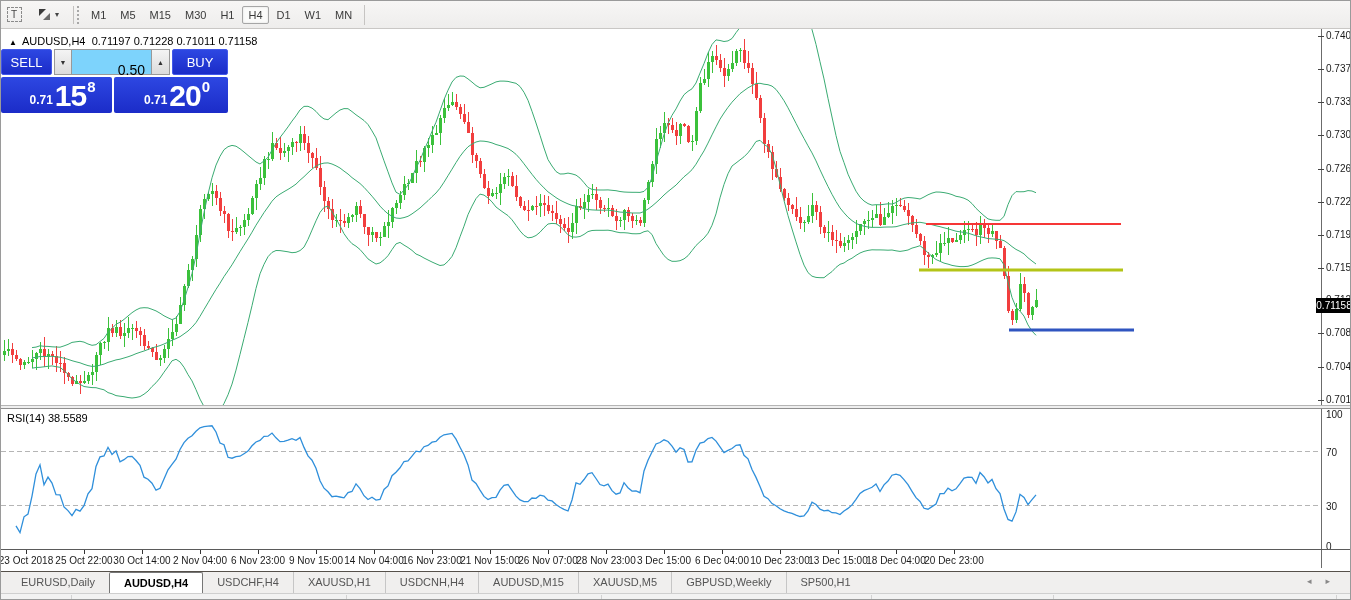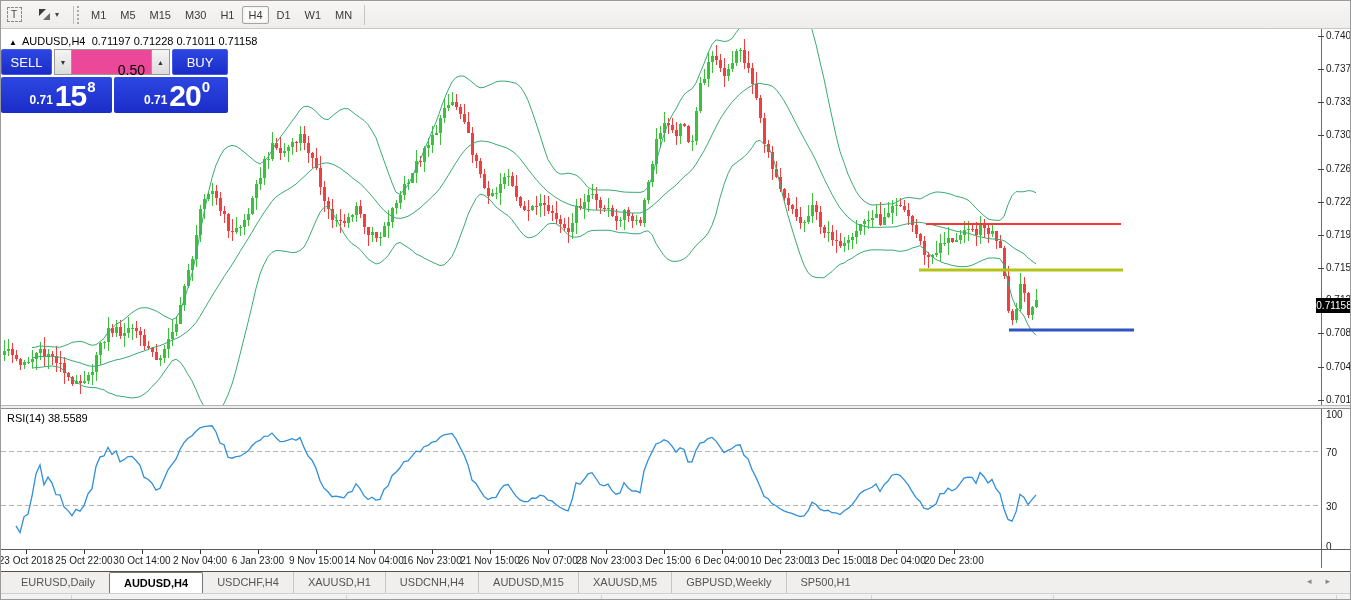--- a/index.html
+++ b/index.html
@@ -30,21 +30,21 @@
   .price-badge{position:absolute;left:1315px;width:36px;height:15px;background:#000;color:#fff;font-size:10px;line-height:15px;text-align:center;z-index:5;}
 
   
   .trade-panel{position:absolute;left:0;top:20px;width:201px;height:64px;z-index:6;}
   .tp-row1{position:absolute;left:0;top:0;width:227px;height:26px;}
   .tp-row2{position:absolute;left:0;top:28px;width:227px;height:36px;display:flex;}
   .blue{background:linear-gradient(180deg,#2d47e2,#1b2cc8);color:#fff;}
   .tp-sell-btn{position:absolute;left:0;top:0;width:51px;height:26px;font-size:13px;display:flex;align-items:center;justify-content:center;border-radius:2px;cursor:pointer;border:1px solid #4258ea;}
   .tp-buy-btn{position:absolute;left:171px;top:0;width:56px;height:26px;font-size:13px;display:flex;align-items:center;justify-content:center;border-radius:2px;cursor:pointer;border:1px solid #4258ea;}
   .tp-spin-down{position:absolute;left:53px;top:0;width:18px;height:26px;background:linear-gradient(#f4f4f4,#dcdcdc);border:1px solid #999;font-size:7px;color:#333;display:flex;align-items:center;justify-content:center;cursor:pointer;}
-  .tp-vol{position:absolute;left:71px;top:0;width:80px;height:26px;background:#ec4899;border:1px solid #999;border-left:none;font-size:14px;color:#000;text-align:right;padding:8px 6px 0 0;line-height:24px;}
+  .tp-vol{position:absolute;left:71px;top:0;width:80px;height:26px;background:#7dd3fc;border:1px solid #999;border-left:none;font-size:14px;color:#000;text-align:right;padding:8px 6px 0 0;line-height:24px;}
   .tp-spin-up{position:absolute;left:151px;top:0;width:18px;height:26px;background:linear-gradient(#f4f4f4,#dcdcdc);border:1px solid #999;border-left:none;font-size:7px;color:#333;display:flex;align-items:center;justify-content:center;cursor:pointer;}
   .tp-price{width:111px;height:36px;display:flex;align-items:flex-end;justify-content:center;border-radius:2px;cursor:pointer;padding-bottom:2px;}
   .tp-price.buy{width:114px;margin-left:2px;}
   .tp-prefix{font-size:12px;font-weight:bold;margin-bottom:4px;padding-left:12px;}
   .tp-big{font-size:30px;font-weight:bold;line-height:30px;margin-left:2px;letter-spacing:-1px;}
   .tp-sup{font-size:15px;font-weight:bold;align-self:flex-start;margin-top:1px;margin-left:1px;}
 
   
   .splitter{position:absolute;left:0;top:404px;width:1351px;height:4px;background:#efefef;border-top:1px solid #b5b5b5;border-bottom:1px solid #8f8f8f;cursor:row-resize;}
 
@@ -708,21 +708,21 @@
     <div class="vaxis" style="height:18px;"></div>
   <div class="time-tick" style="left: 25px;"></div>
       <div class="time-label" style="left: 25px;">23 Oct 2018</div>
       <div class="time-tick" style="left: 83px;"></div>
       <div class="time-label" style="left: 83px;">25 Oct 22:00</div>
       <div class="time-tick" style="left: 141px;"></div>
       <div class="time-label" style="left: 141px;">30 Oct 14:00</div>
       <div class="time-tick" style="left: 199px;"></div>
       <div class="time-label" style="left: 199px;">2 Nov 04:00</div>
       <div class="time-tick" style="left: 257px;"></div>
-      <div class="time-label" style="left: 257px;">6 Jan 23:00</div>
+      <div class="time-label" style="left: 257px;">6 Nov 23:00</div>
       <div class="time-tick" style="left: 315px;"></div>
       <div class="time-label" style="left: 315px;">9 Nov 15:00</div>
       <div class="time-tick" style="left: 373px;"></div>
       <div class="time-label" style="left: 373px;">14 Nov 04:00</div>
       <div class="time-tick" style="left: 431px;"></div>
       <div class="time-label" style="left: 431px;">16 Nov 23:00</div>
       <div class="time-tick" style="left: 489px;"></div>
       <div class="time-label" style="left: 489px;">21 Nov 15:00</div>
       <div class="time-tick" style="left: 547px;"></div>
       <div class="time-label" style="left: 547px;">26 Nov 07:00</div>

